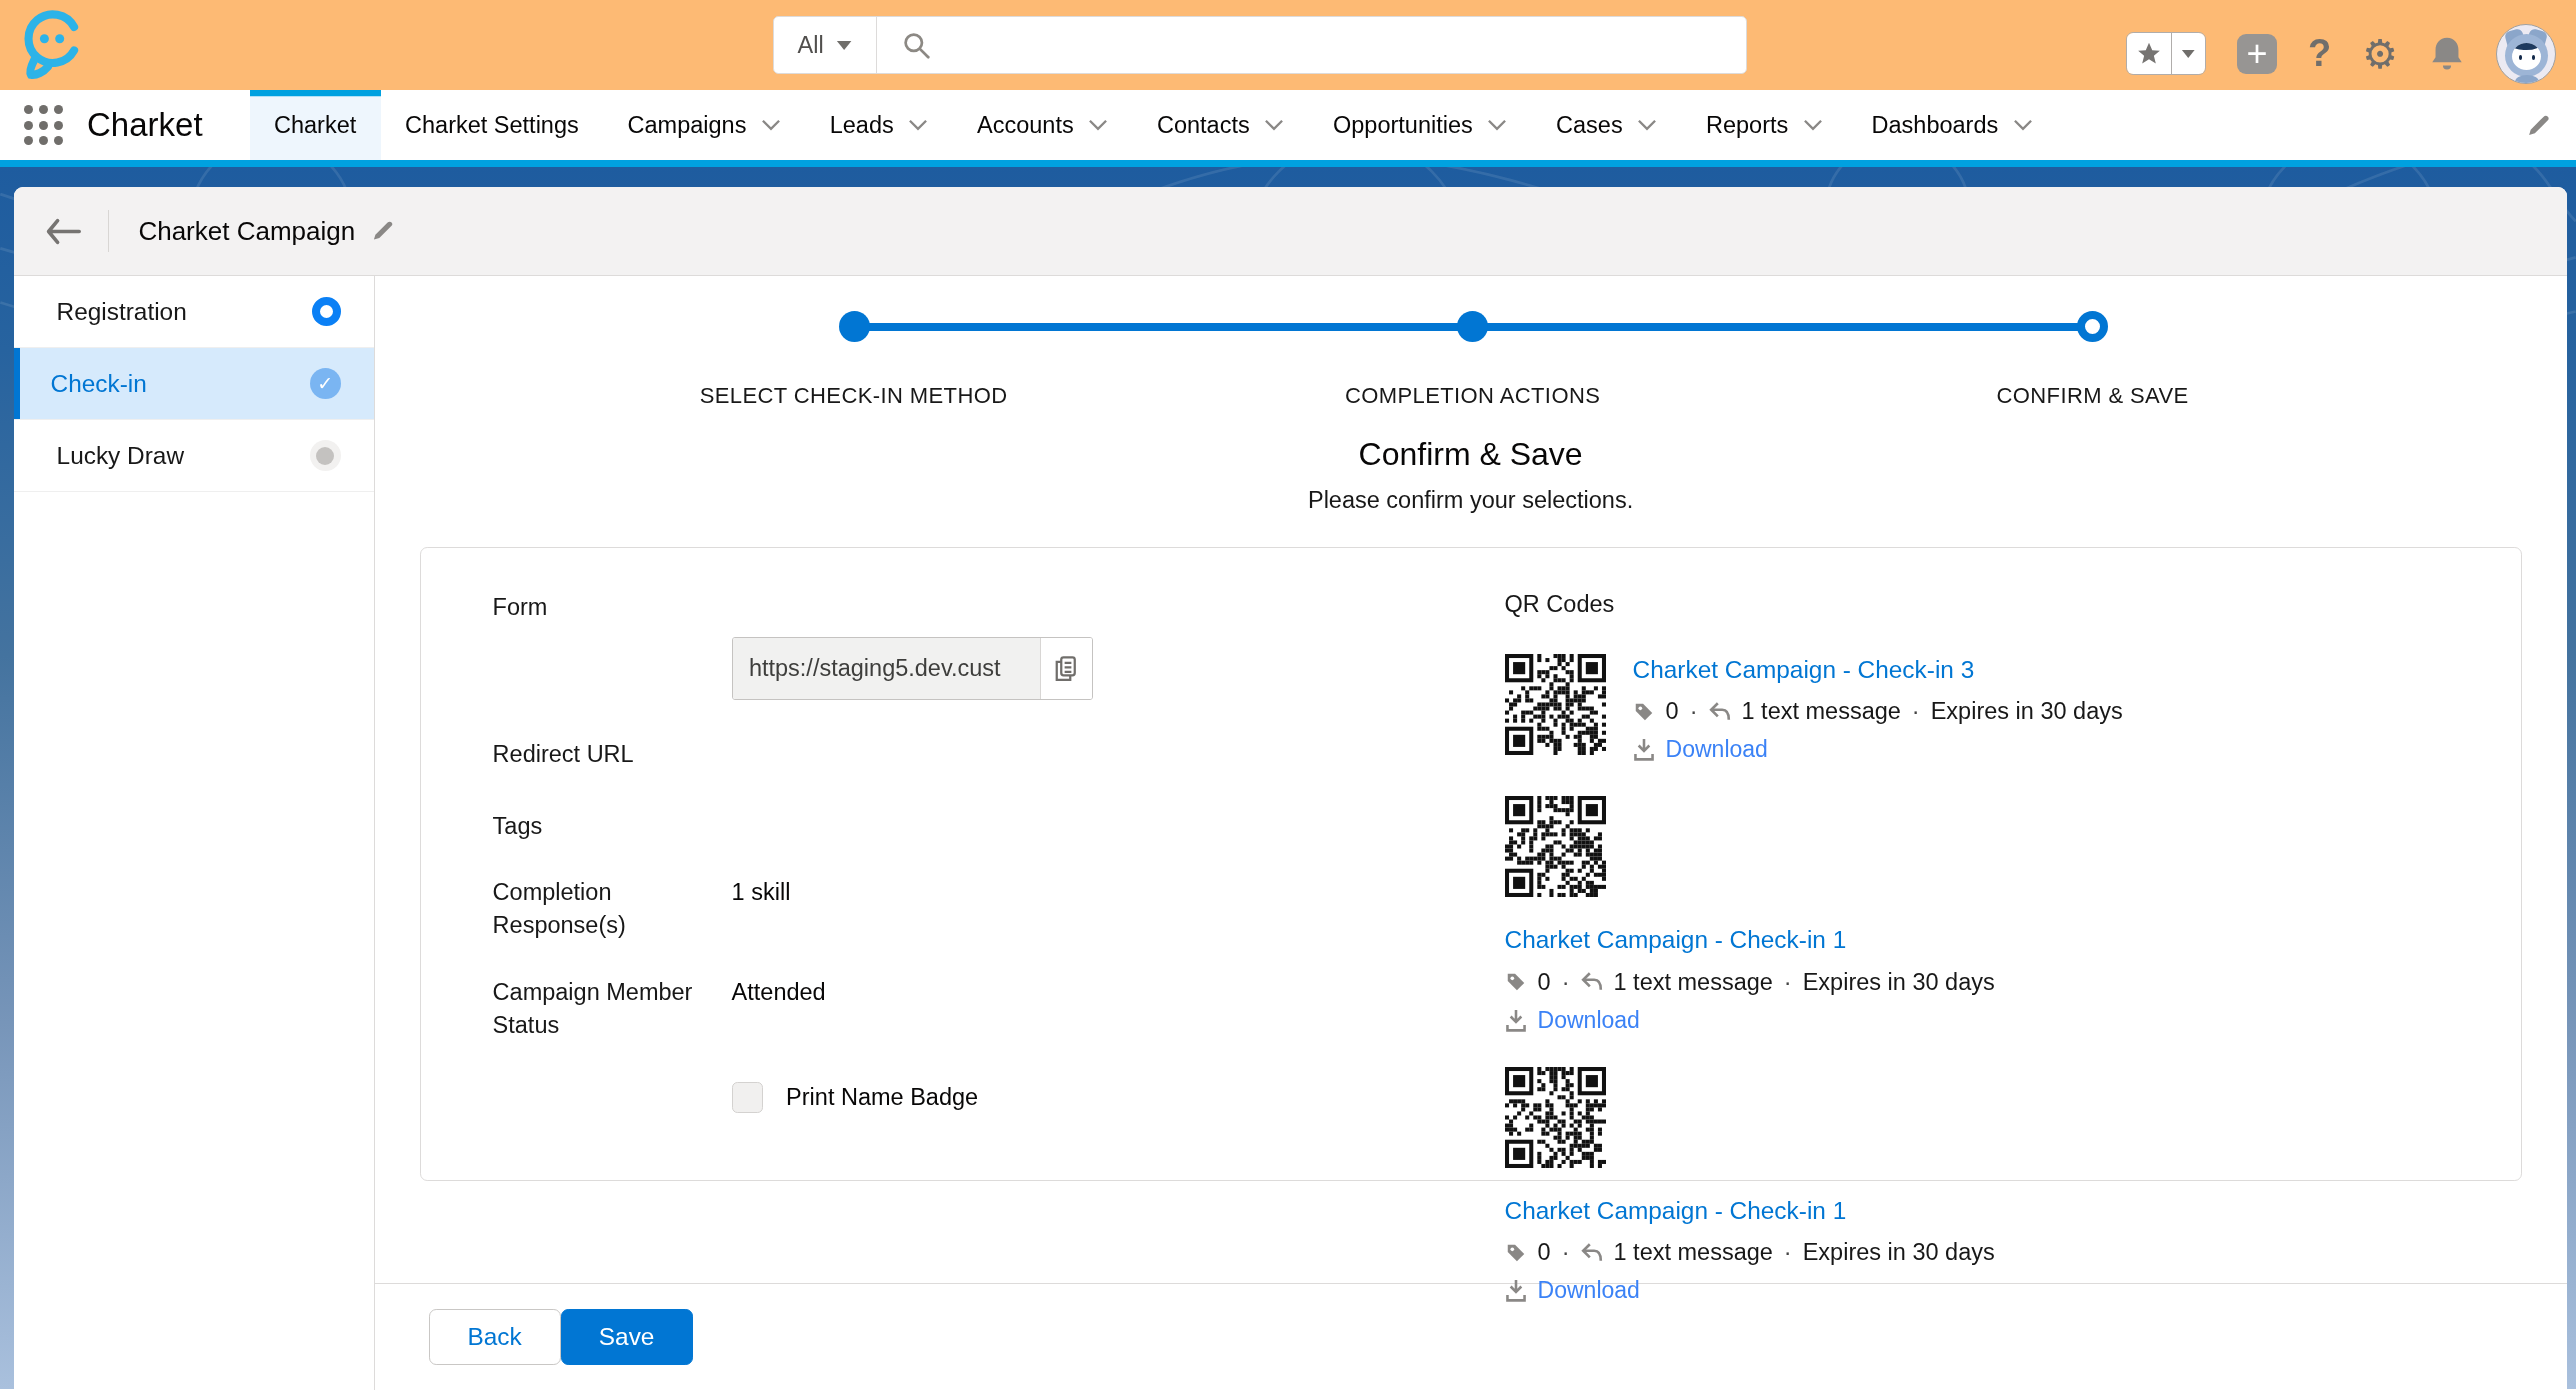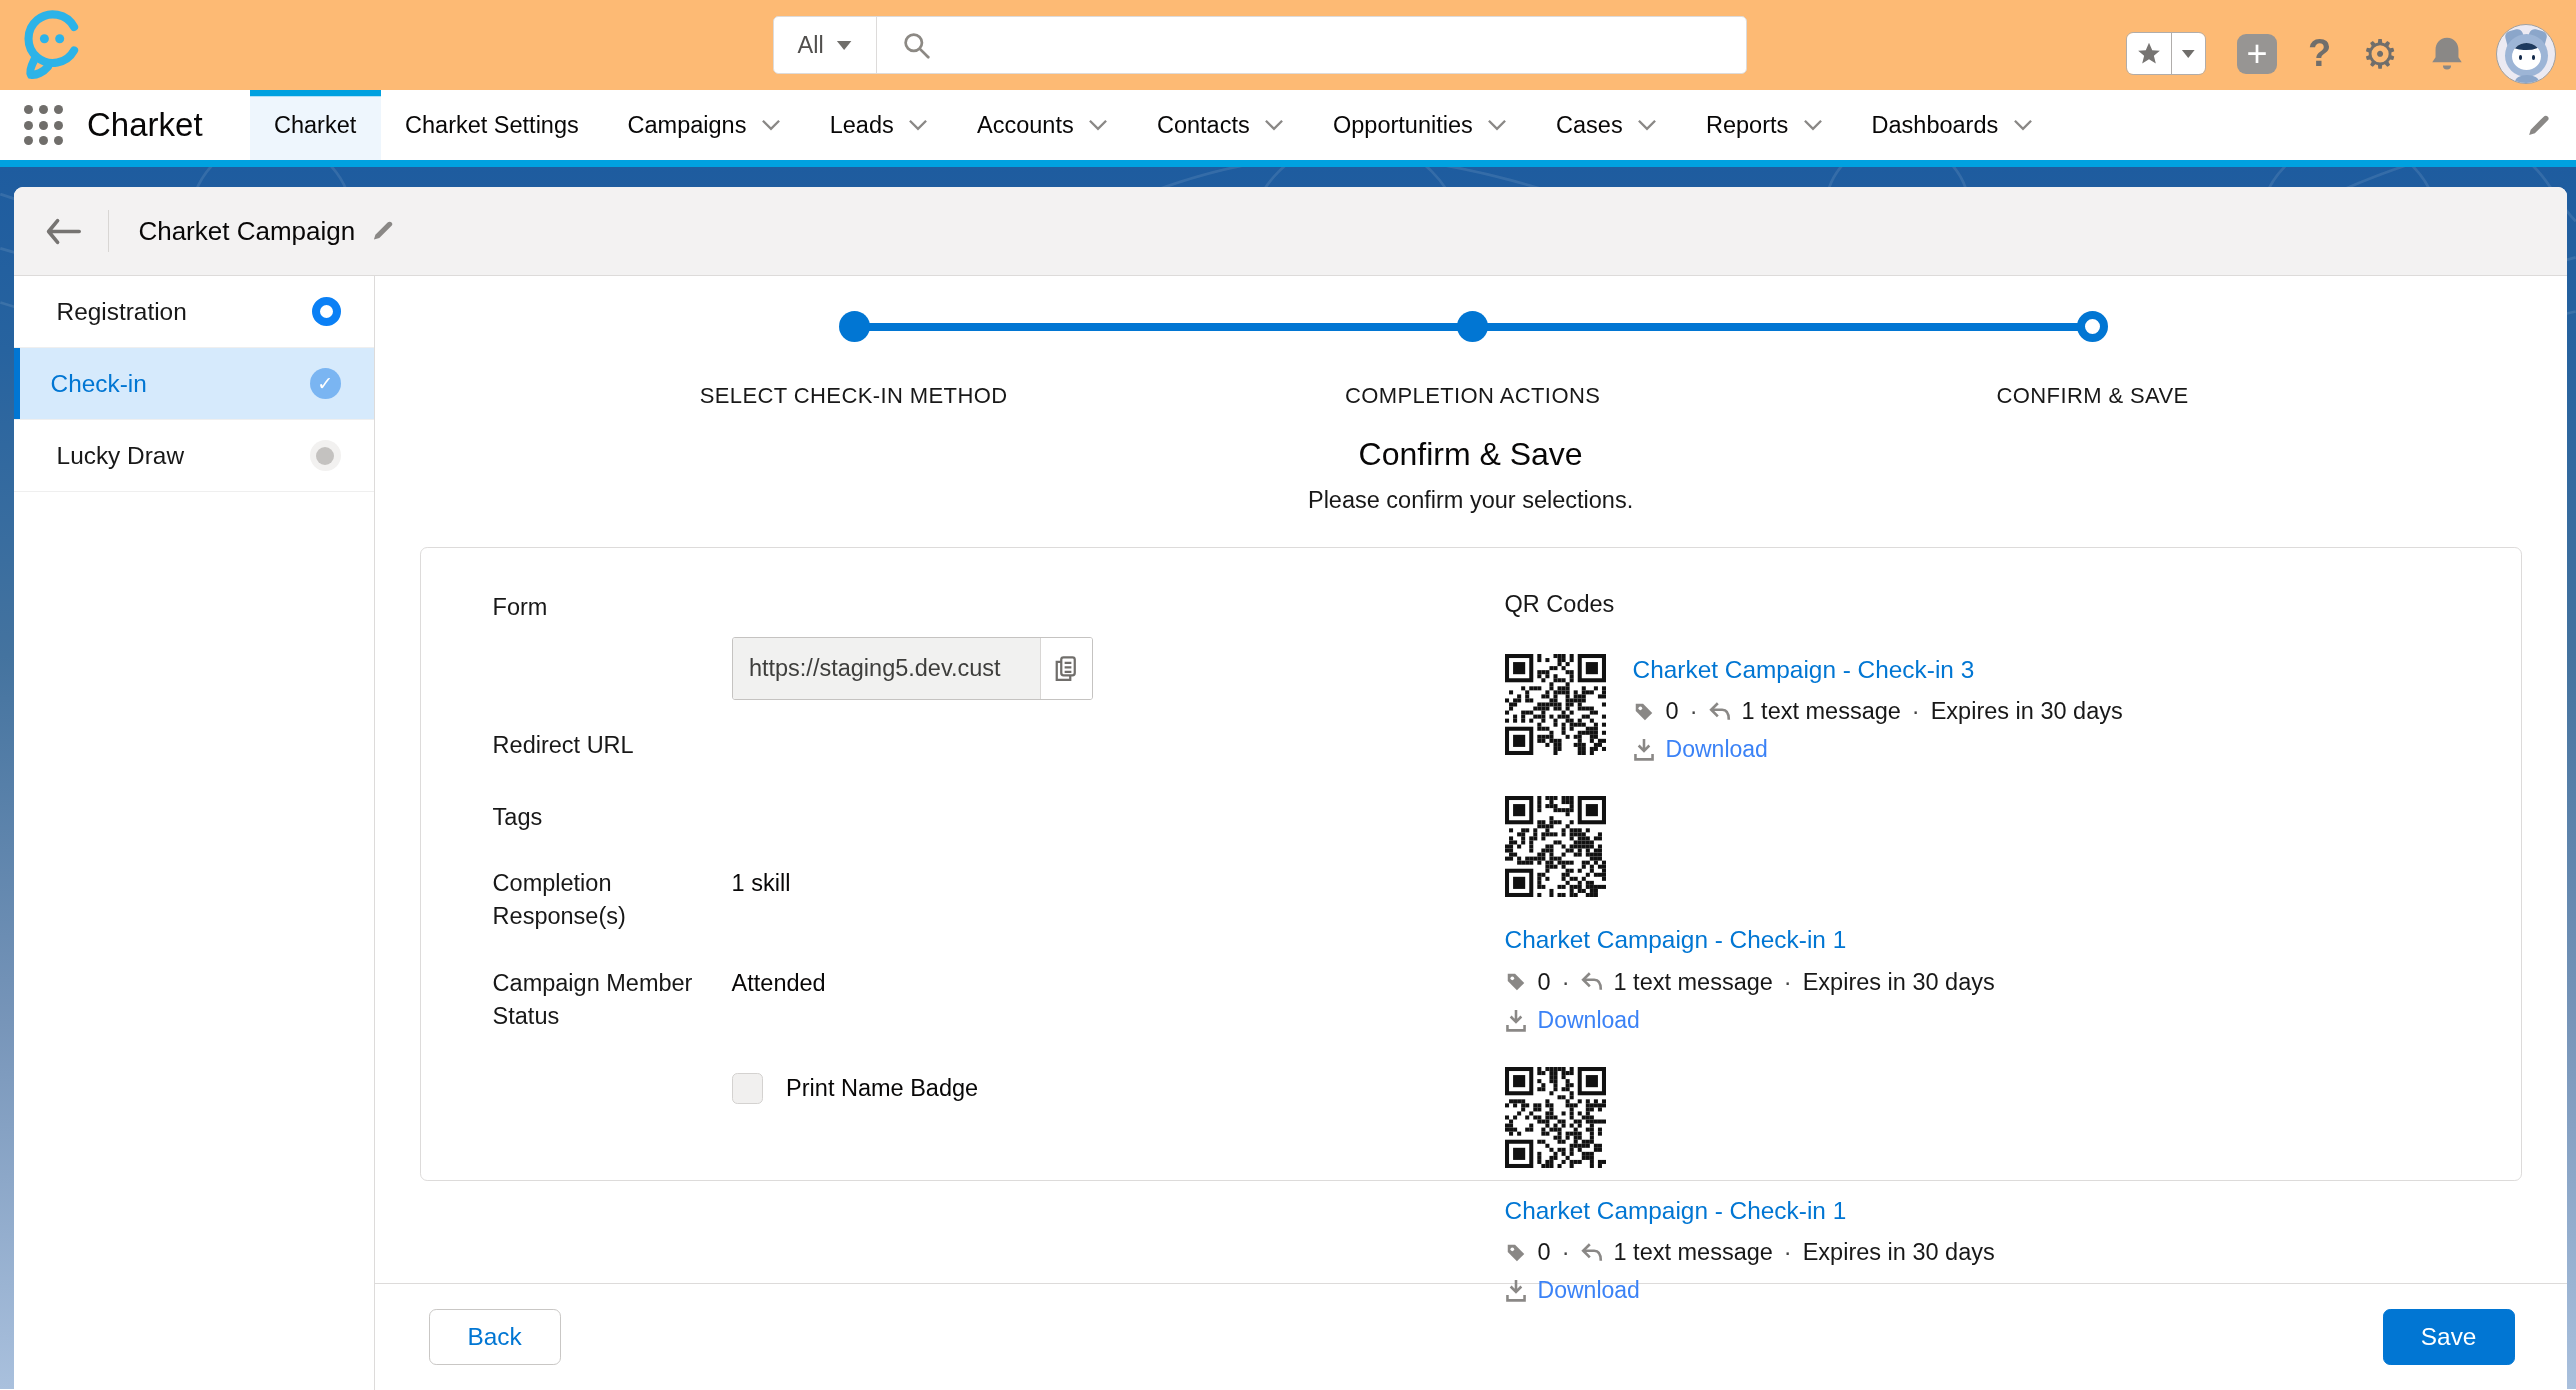--- a/index.html
+++ b/index.html
@@ -105,21 +105,21 @@
   .qr-row { display:flex; gap:27px; margin-top:36px; }
   .qr-row + .qr-row { margin-top:33px;flex-direction:column; }
   .qr-img { width:101px; height:101px; flex:0 0 auto; }
   .qr-info { padding-top:1.8px; }
   .qr-title { font-size:24.4px; color:#0176d3; cursor:pointer; }
   .qr-meta { display:flex; align-items:center; gap:11px; margin-top:14.5px; font-size:23.5px; color:#181818; }
   .qr-meta .dot-sep { color:#444; }
   .qr-dl { display:flex; align-items:center; gap:11px; margin-top:11px; font-size:23px; color:#3b82f6; cursor:pointer; }
 
   .content-footer { margin-top:auto; border-top:0.9px solid #dddbda; height:107px;
-    display:flex; align-items:center; justify-content:space-between; padding:0 52px 0 54px; }
+    display:flex; align-items:center; justify-content:flex-start; padding:0 52px 0 54px; }
   .btn { height:56px; min-width:132px; border-radius:7.2px; font-size:24.4px; display:flex;
     align-items:center; justify-content:center; cursor:pointer; font-family:inherit; }
   .btn-back { background:#fff; border:0.9px solid #c9c7c5; color:#0176d3; }
   .btn-save { background:#0176d3; border:0.9px solid #0176d3; color:#fff; }
 
   svg { display:block; }
 </style>
 </head>
 <body>
 
@@ -338,21 +338,21 @@
               <div class="url-text">https://staging5.dev.cust</div>
               <div class="copy-btn">
                 <svg width="23.5" height="27" viewBox="0 0 20 24">
                   <rect x="6" y="2" width="12" height="16" rx="2" fill="none" stroke="#706e6b" stroke-width="2"></rect>
                   <path d="M6 6 H2 V22 H14 V18" fill="none" stroke="#706e6b" stroke-width="2"></path>
                   <path d="M9 7 H15 M9 11 H15 M9 15 H15" stroke="#706e6b" stroke-width="1.8"></path>
                 </svg>
               </div>
             </div>
 
-            <div class="frow" style="margin-top:29px">
+            <div class="frow" style="margin-top:38px">
               <span class="flabel">Redirect URL</span>
               <span class="fvalue"></span>
             </div>
 
             <div class="frow" style="margin-top:39px">
               <span class="flabel">Tags</span>
               <span class="fvalue"></span>
             </div>
 
             <div class="frow" style="margin-top:33px">

